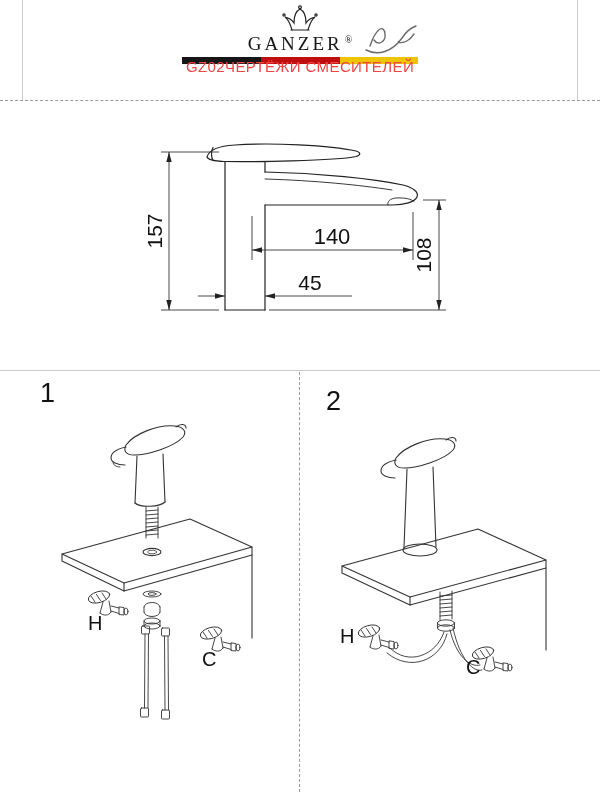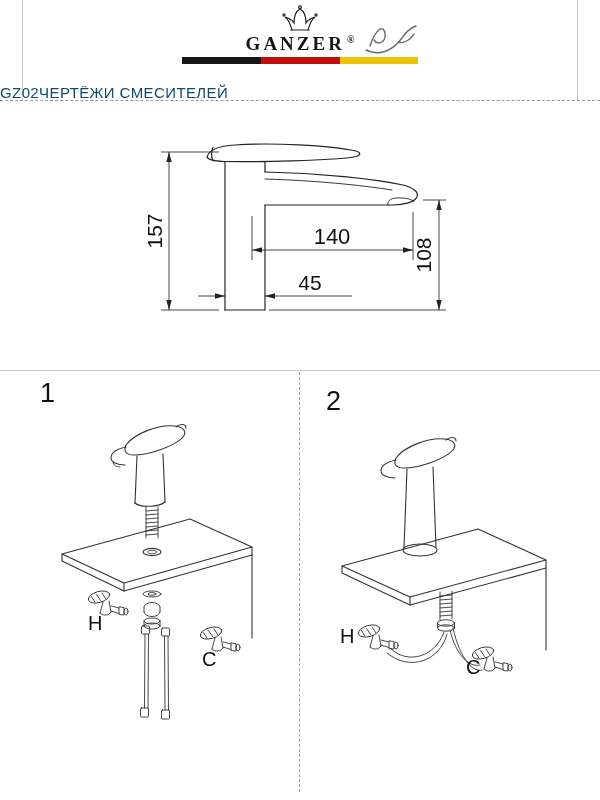--- a/index.html
+++ b/index.html
@@ -4,23 +4,23 @@
 <style>
   *{margin:0;padding:0;box-sizing:border-box}
   html,body{width:600px;height:800px}
   body{position:relative;background:#fff;overflow:hidden;font-family:"Liberation Sans",sans-serif;color:#1a1a1a}
   .abs{position:absolute}
   .page-border{position:absolute;top:0;height:100px;width:0;border-left:1px solid #ccc}
   .rule-dashed{position:absolute;left:0;right:0;height:0;border-top:1px dashed #9a9a9a}
   .rule-solid{position:absolute;left:0;right:0;height:0;border-top:1px solid #c9c9c9}
   .vrule-dashed{position:absolute;width:0;border-left:1px dashed #9a9a9a}
   .brand-row{position:absolute;left:0;right:0;top:33px;text-align:center;
-    font-family:"Liberation Serif",serif;font-weight:bold;font-size:19px;letter-spacing:3px;color:#151515}
+    font-family:"Liberation Serif",serif;font-weight:normal;font-size:19px;letter-spacing:3px;color:#151515}
   .reg{font-size:10px;vertical-align:super;letter-spacing:0;margin-left:2px}
-  .doc-title{position:absolute;left:0;right:0;top:84px;font-size:15px;letter-spacing:.4px;color:#0c4a6e}
+  .doc-title{position:absolute;left:0;right:0;top:58px;text-align:center;font-size:15px;letter-spacing:.4px;color:#ef4444}
   .panel-num{position:absolute;font-size:27px;color:#111}
   .pipe-label{position:absolute;font-size:20px;font-weight:500;color:#111}
   svg{display:block}
 </style>
 </head>
 <body>
 
 <div>
   <div class="page-border" style="left:22px"></div>
   <div class="page-border" style="left:577px"></div>

